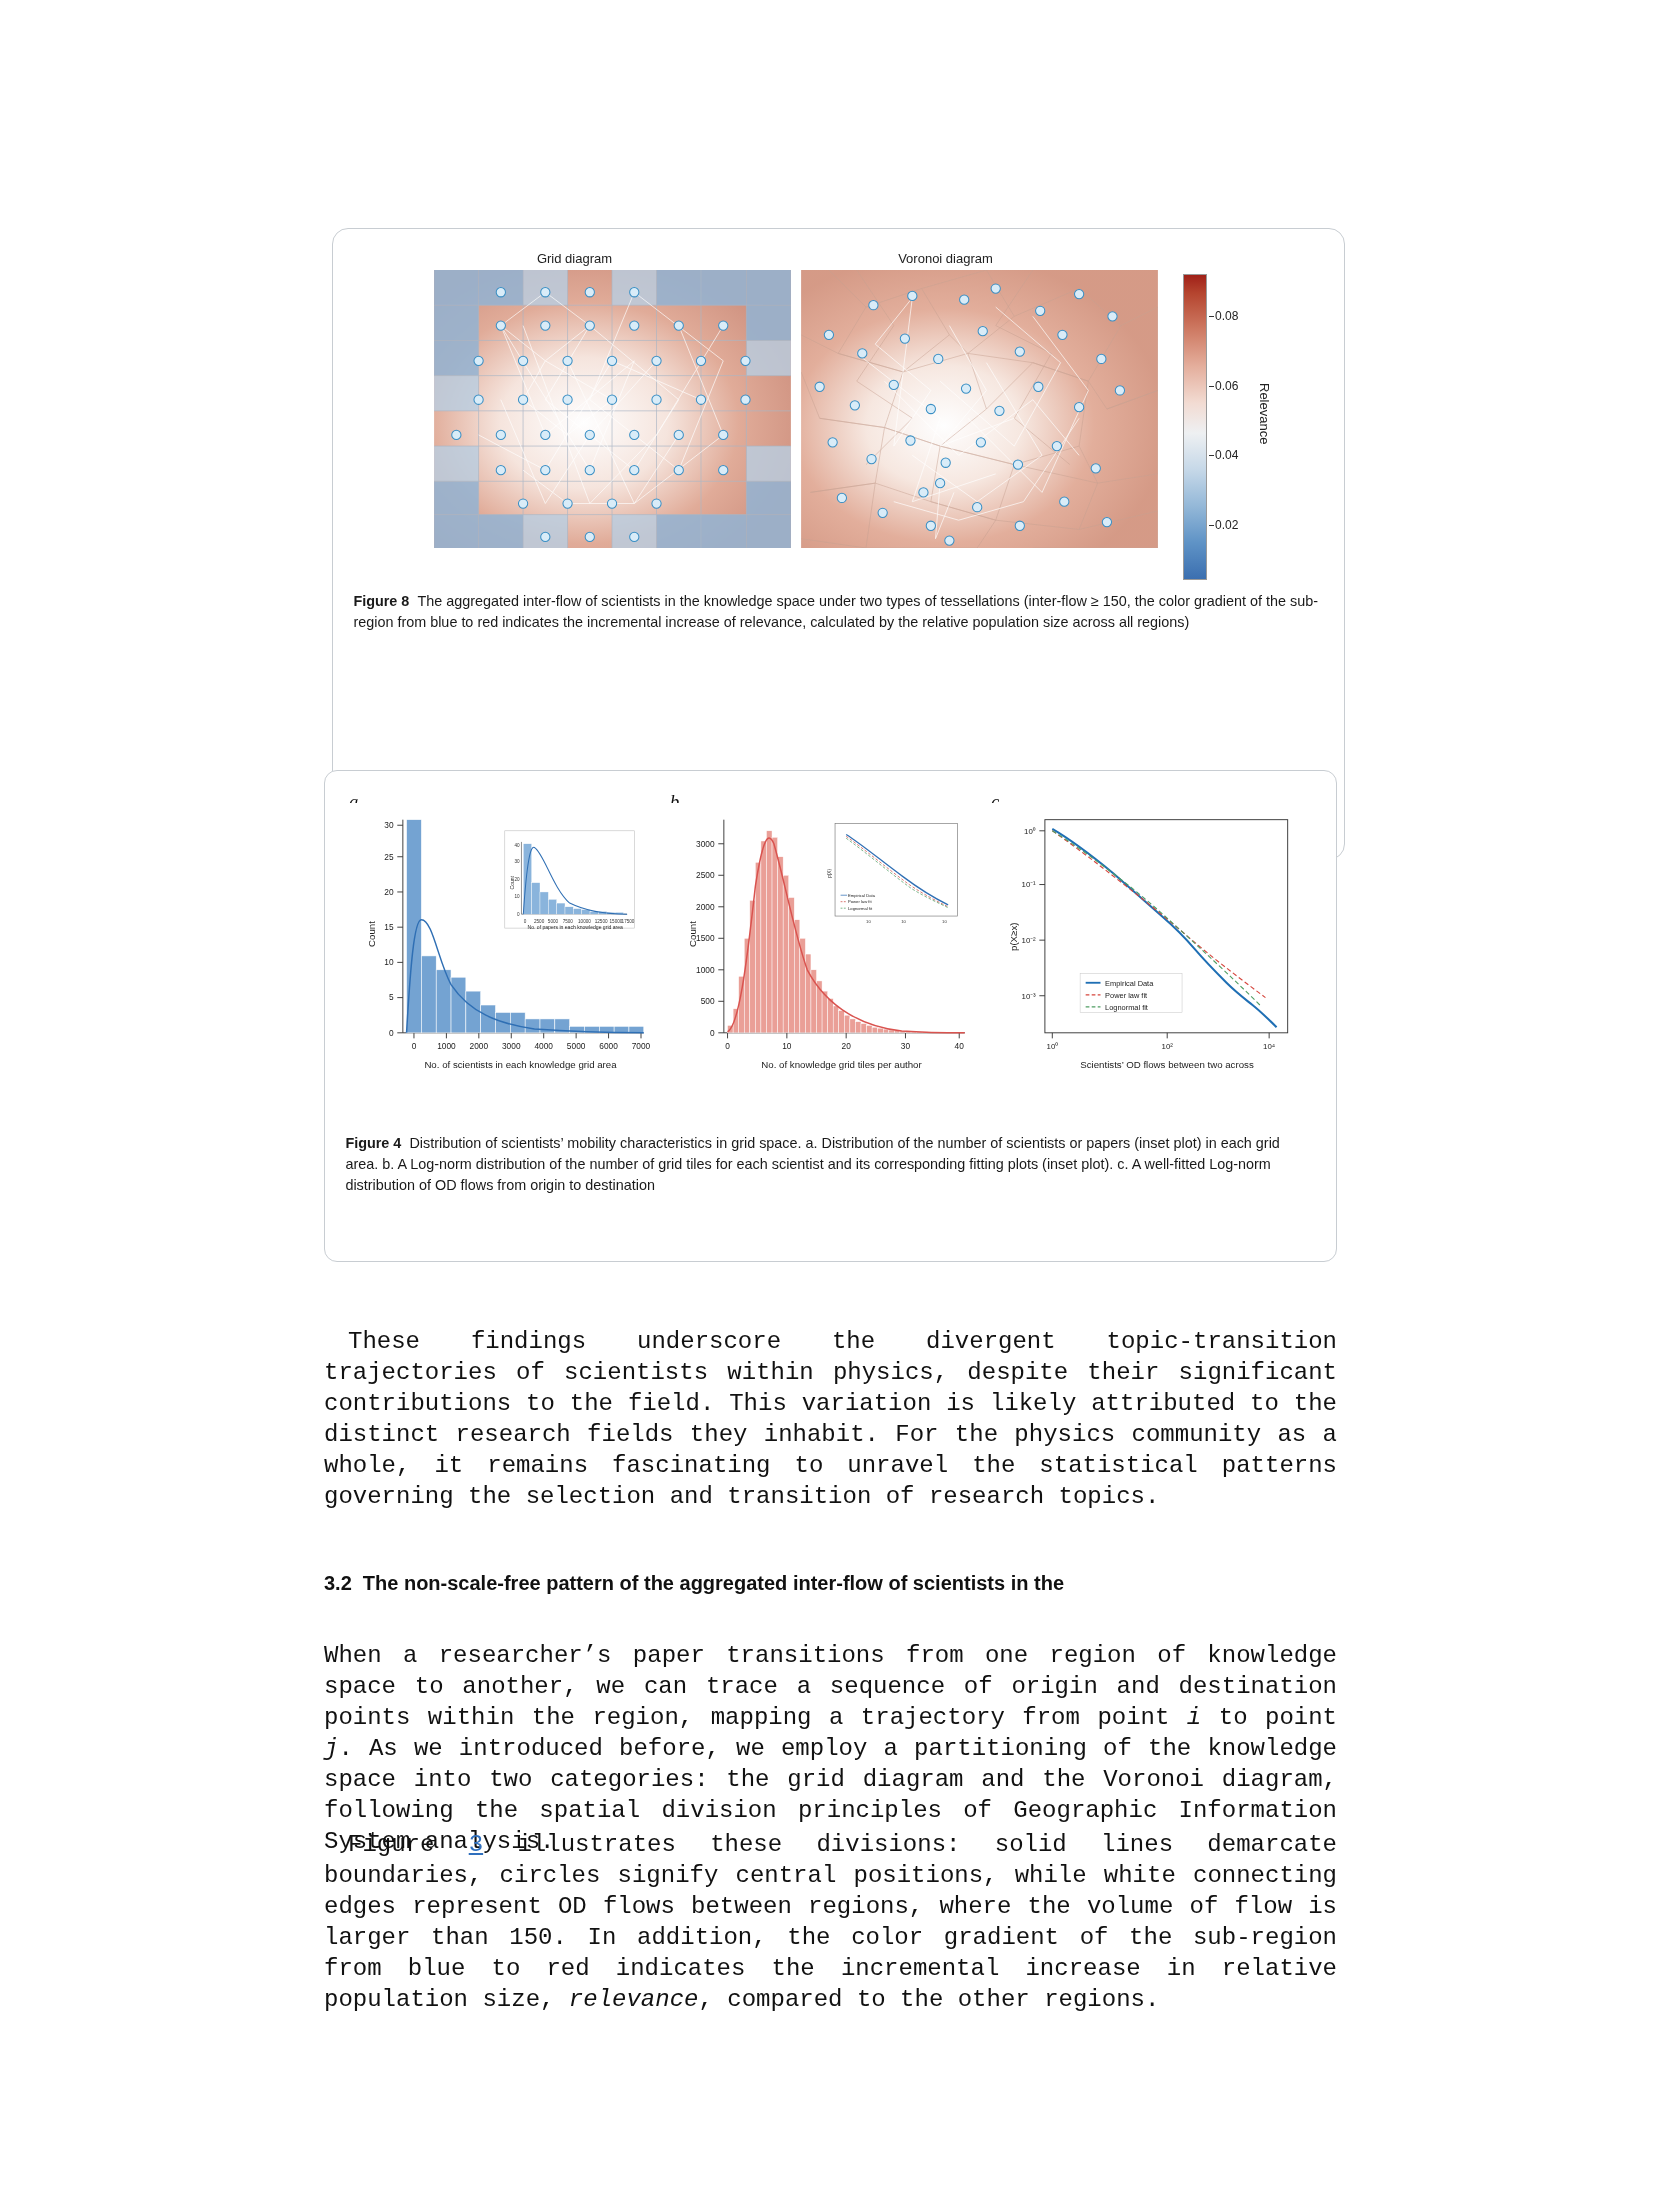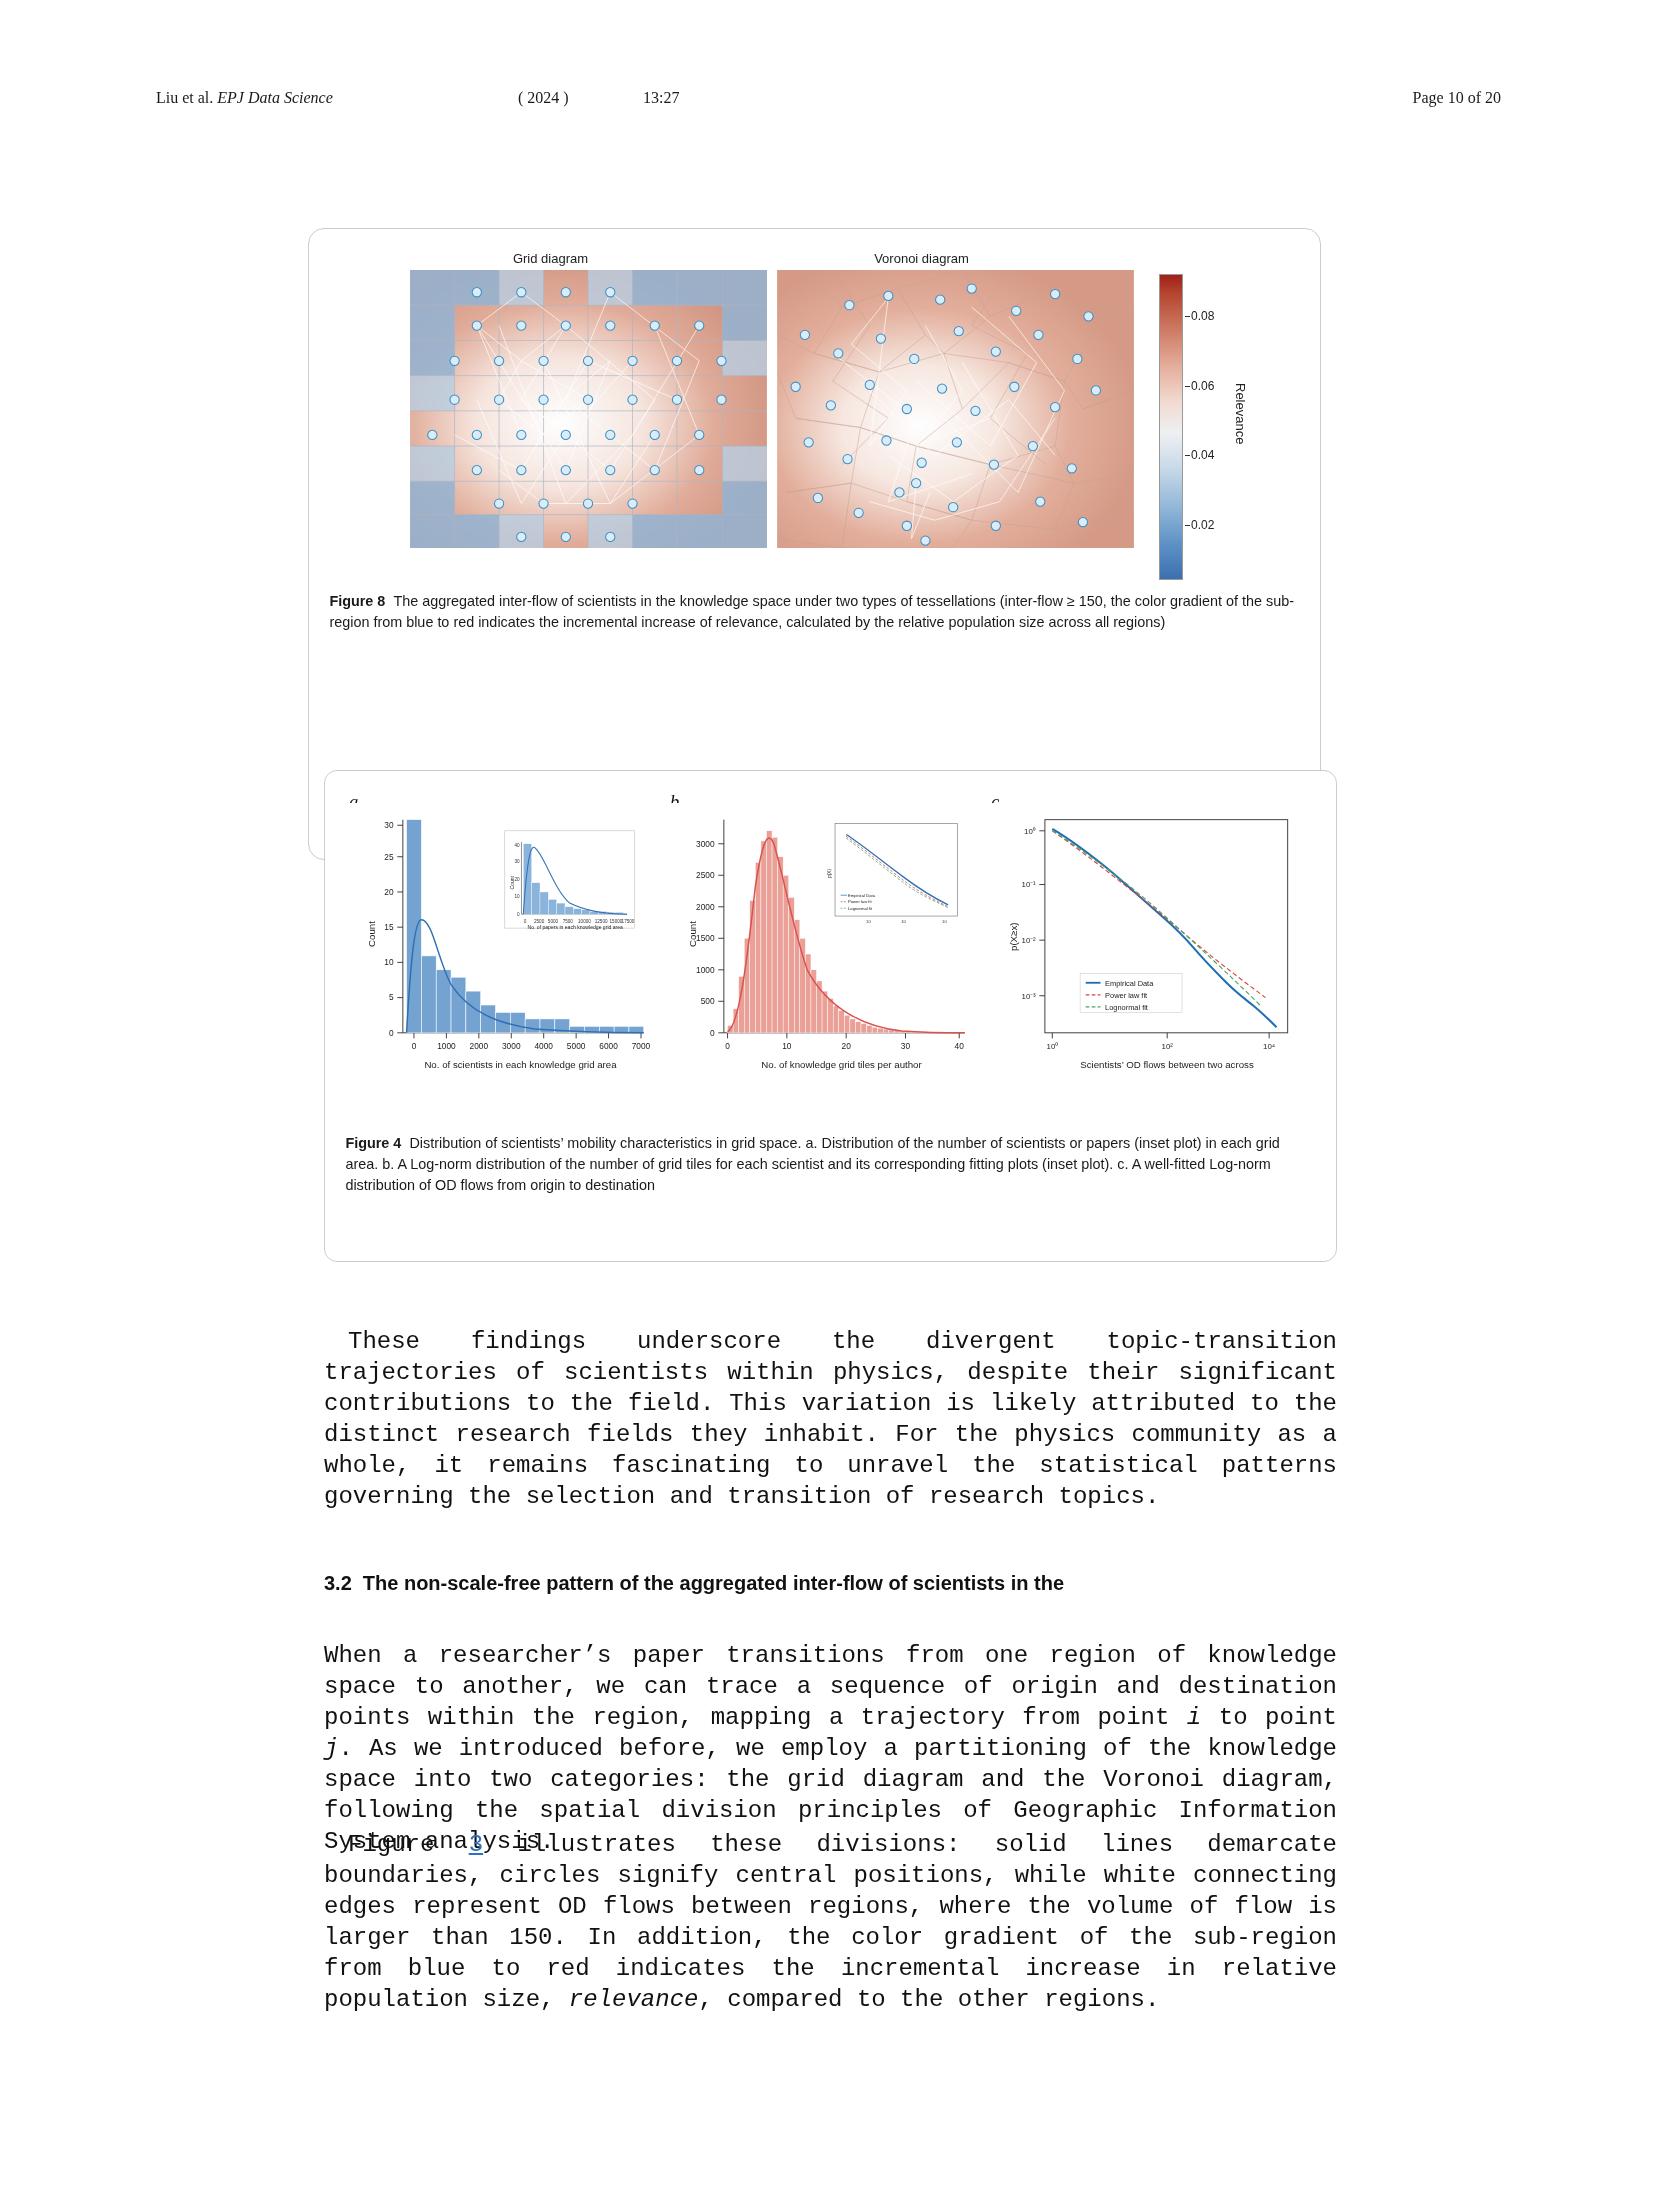--- a/index.html
+++ b/index.html
@@ -39,21 +39,21 @@
   .runhead .right { position: absolute; right: 0; top: 0; white-space: nowrap; }
 
   
   .figbox {
     position: absolute;
     border: 0.9px solid #c8cdd2;
     border-radius: 13px;
     background: #ffffff;
     box-sizing: border-box;
   }
-  #figure3-box { left: 308px; top: 228px; width: 1013px; height: 632px; border-radius: 16px; }
+  #figure3-box { left: 332px; top: 228px; width: 1013px; height: 632px; border-radius: 16px; }
   #figure4-box { left: 324px; top: 770px; width: 1013px; height: 492px; }
 
   .figcaption {
     position: absolute;
     left: 20.4px;
     right: 20.4px;
     font-family: "Liberation Sans", sans-serif;
     font-size: 14.4px;
     line-height: 1.45;
     color: #1a1a1a;
@@ -158,26 +158,20 @@
   .sec-head .num { margin-right: 11px; }
   .sec-head .line2 { display: block; padding-left: 52px; }
   .link { color: #2f6fbd; }
   em { font-style: italic; }
 </style>
 </head>
 <body>
 
 <div class="page">
 
-  <div class="runhead">
-    <span class="left"><span>Liu et al.</span> <span class="journal">EPJ Data Science</span></span>
-    <span class="mid1">( 2024 )</span>
-    <span class="mid2">13:27</span>
-    <span class="right">Page 10 of 20</span>
-  </div>
 
   <div class="figbox" id="figure3-box">
 
     <div class="f3-title" style="left:56px; top:22px; width:371px;">Grid diagram</div>
     <div class="f3-title" style="left:427px; top:22px; width:371px;">Voronoi diagram</div>
 
     <div class="map" style="left:101px; top:41px; width:357px; height:278px;">
       <svg width="357" height="278" viewBox="0 0 385 300">
         <defs>
           <radialGradient id="gheat" cx="42%" cy="55%" r="62%">

